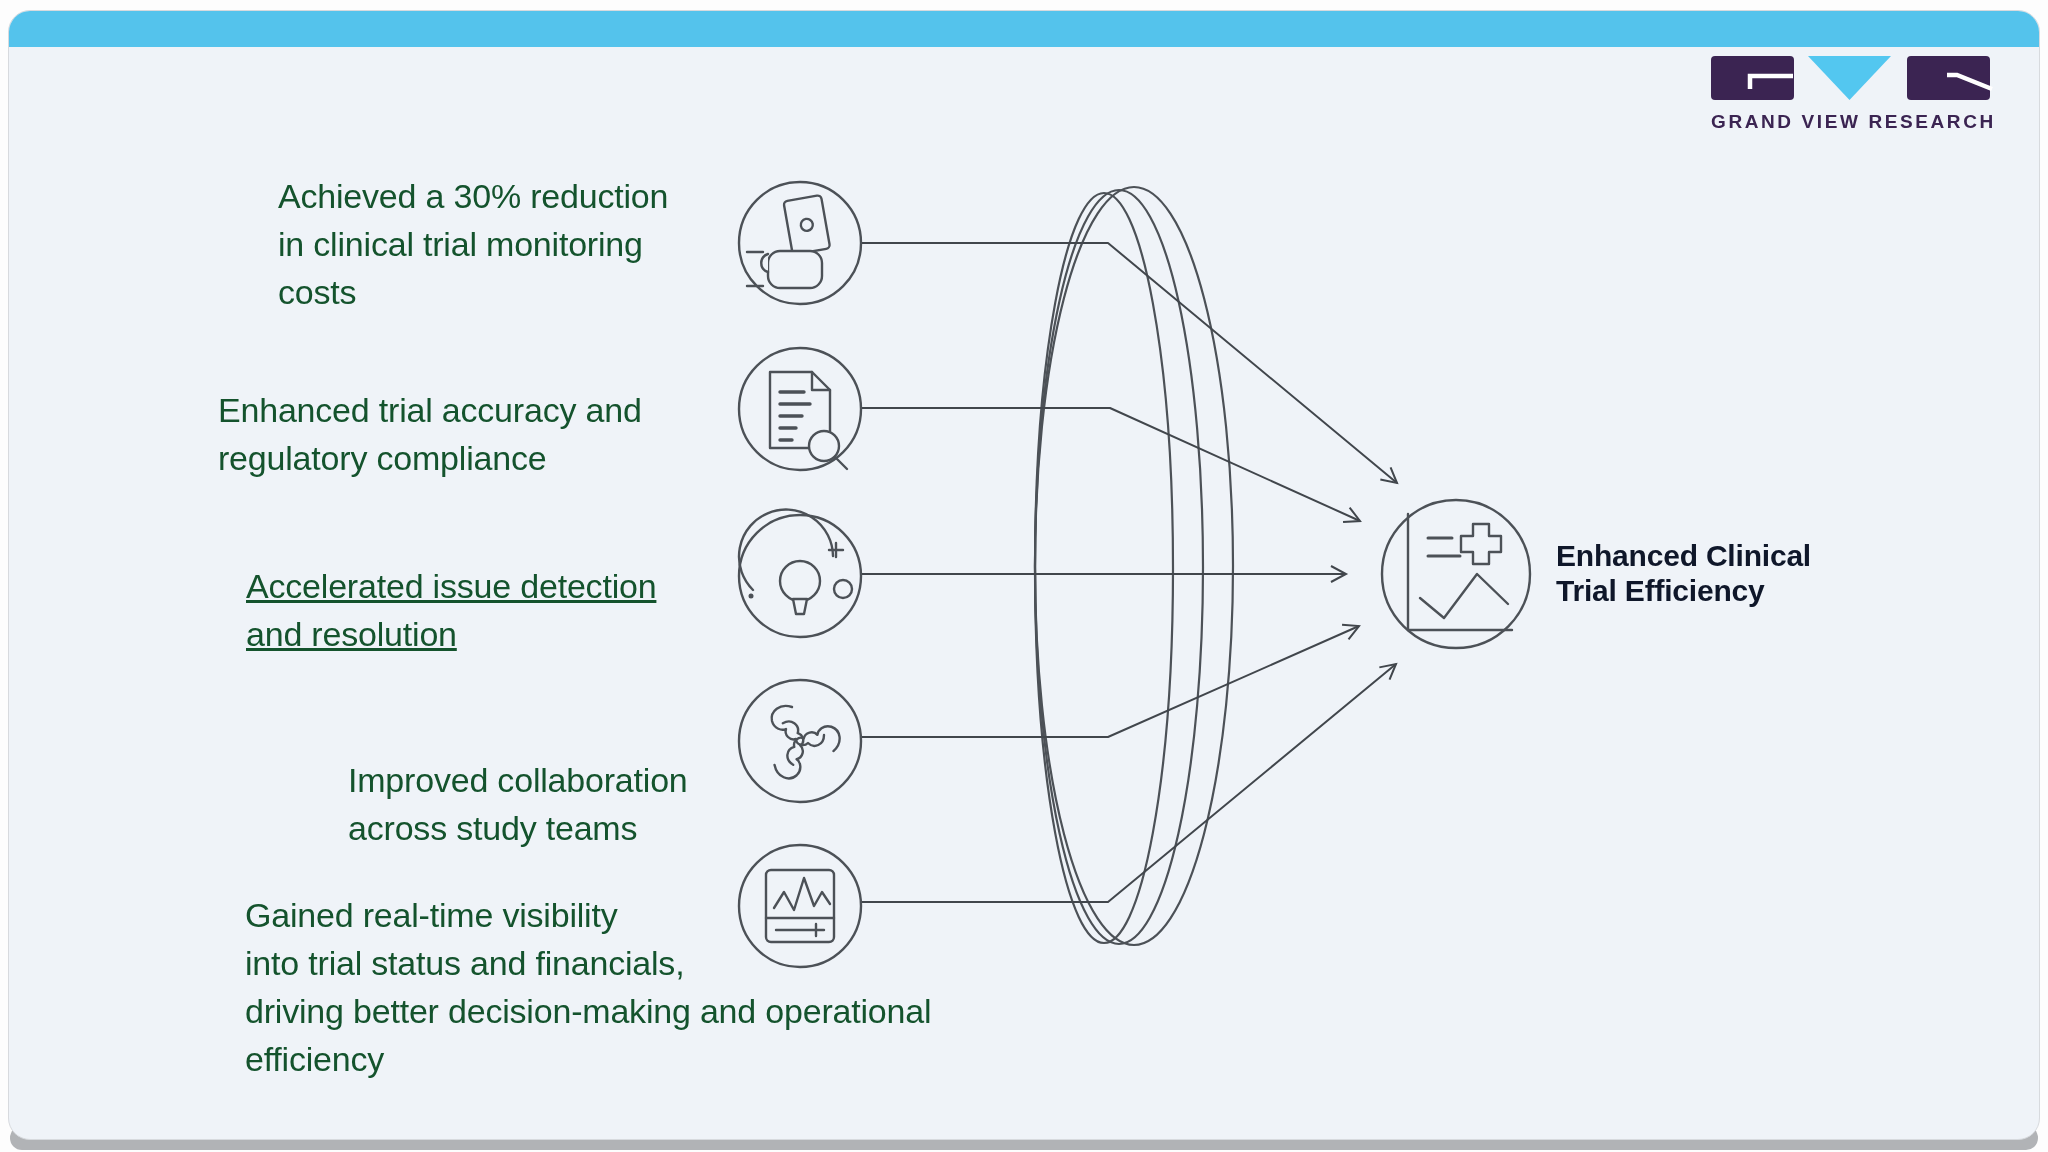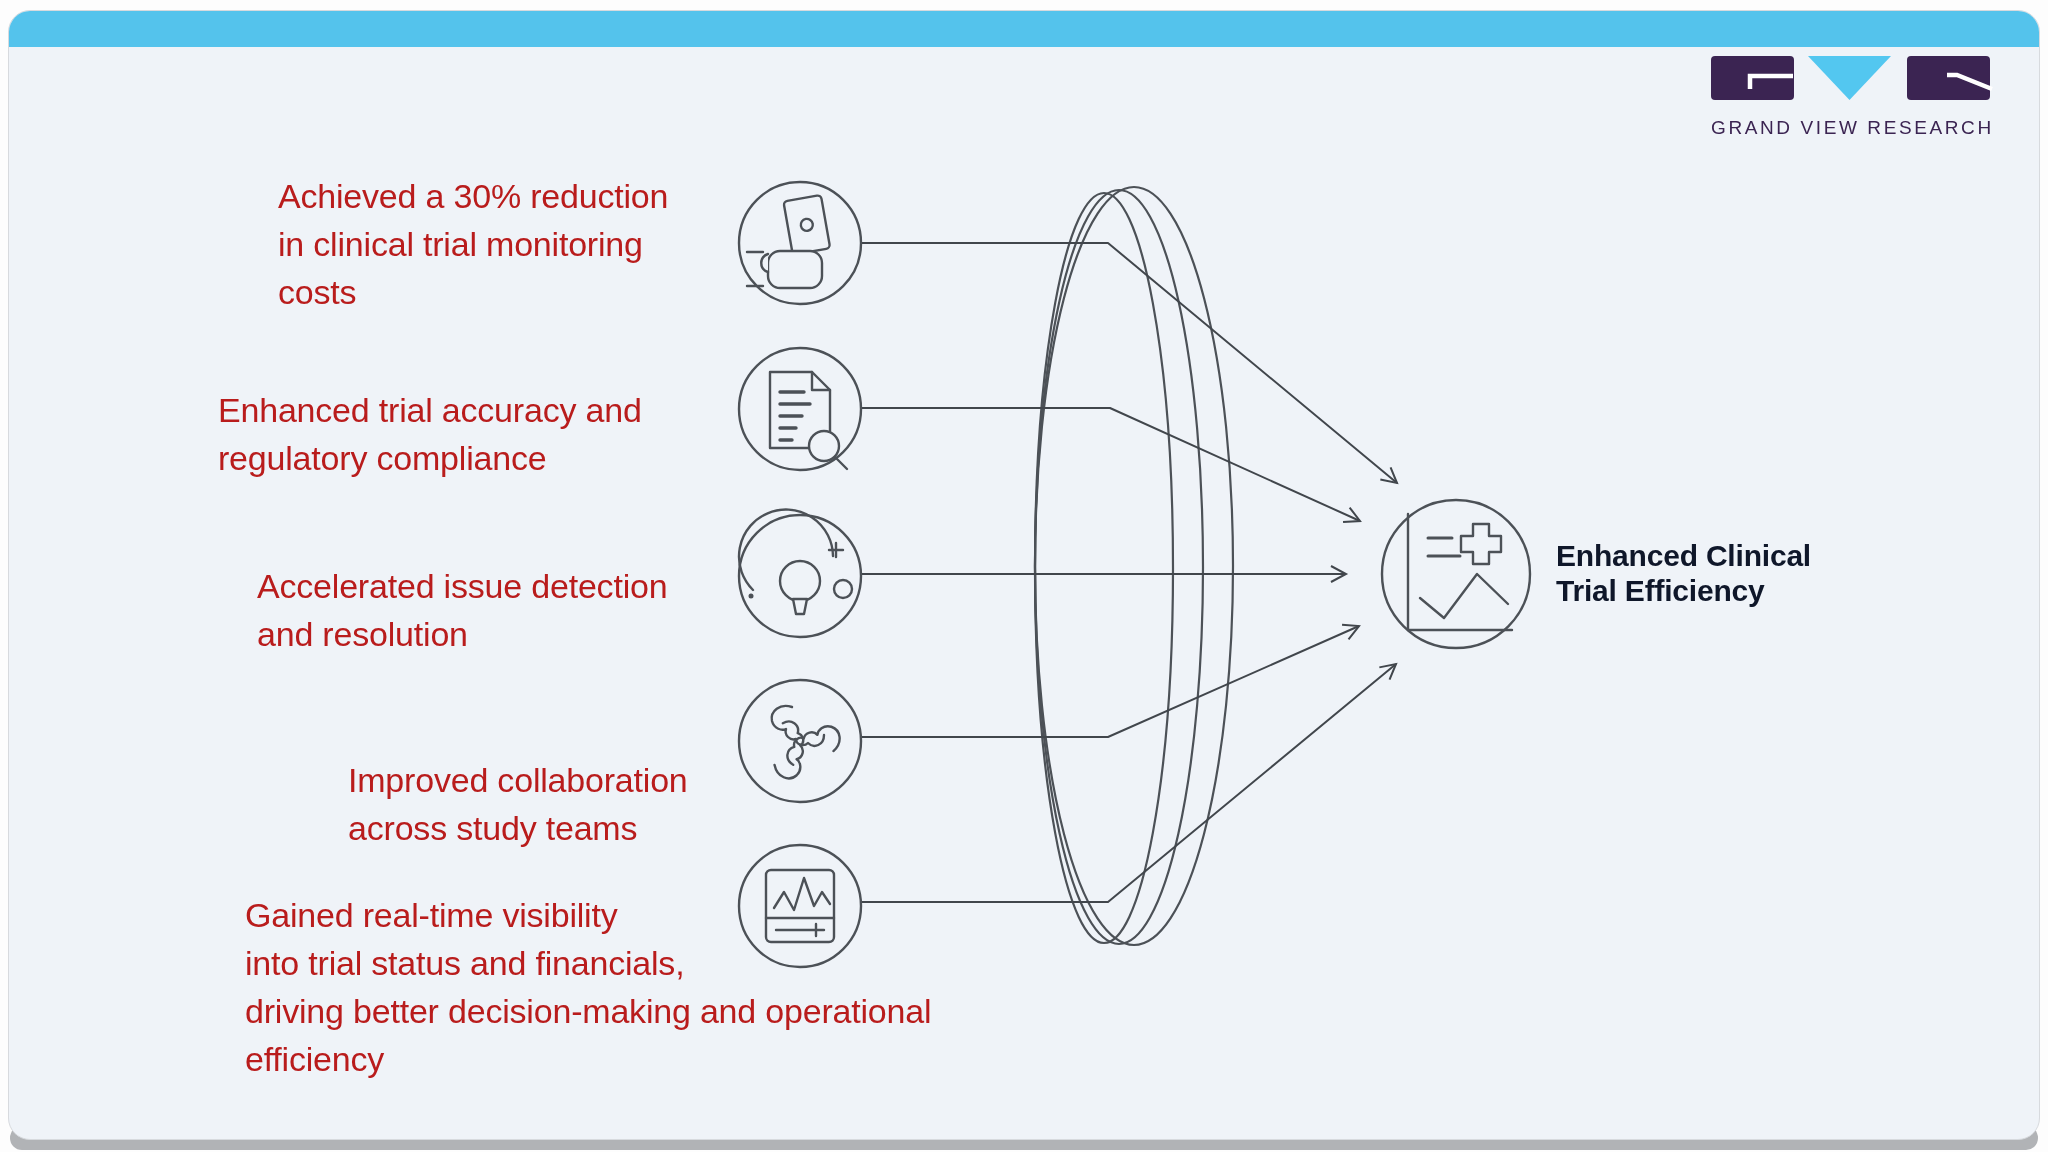--- a/index.html
+++ b/index.html
@@ -13,31 +13,31 @@
     background:#b1b3b6;border-radius:14px;
   }
   .card{
     position:absolute;left:8px;top:10px;width:2032px;height:1130px;
     background:#eff3f8;border:1px solid #d7dade;border-radius:22px;overflow:hidden;
     box-sizing:border-box;
   }
   .top-bar{position:absolute;left:0;top:0;width:100%;height:36px;background:#54c3ec;}
   .logo{position:absolute;left:1711px;top:56px;width:290px;}
   .logo-text{
-    margin-top:9px;font-size:19px;font-weight:normal;letter-spacing:2.6px;
+    margin-top:3px;font-size:19px;font-weight:bold;letter-spacing:2.6px;
     color:#3b2452;white-space:nowrap;
   }
   .diagram{position:absolute;left:0;top:0;width:2048px;height:1152px;}
   .item-text{
-    position:absolute;font-size:34px;line-height:48px;color:#b91c1c;
+    position:absolute;font-size:34px;line-height:48px;color:#14532d;
     white-space:pre-line;letter-spacing:-0.2px;
   }
   .item-0{left:278px;top:172px;}
   .item-1{left:218px;top:386px;}
-  .item-2{left:257px;top:562px;}
+  .item-2{left:246px;top:562px;text-decoration:underline;}
   .item-3{left:348px;top:756px;}
   .item-4{left:209px;top:891px;margin-left:36px;}
   .result-label{
     position:absolute;left:1556px;top:538px;font-size:30px;line-height:35px;
     font-weight:bold;color:#0f172a;white-space:pre-line;letter-spacing:-0.2px;
   }
 </style>
 </head>
 <body>
 

